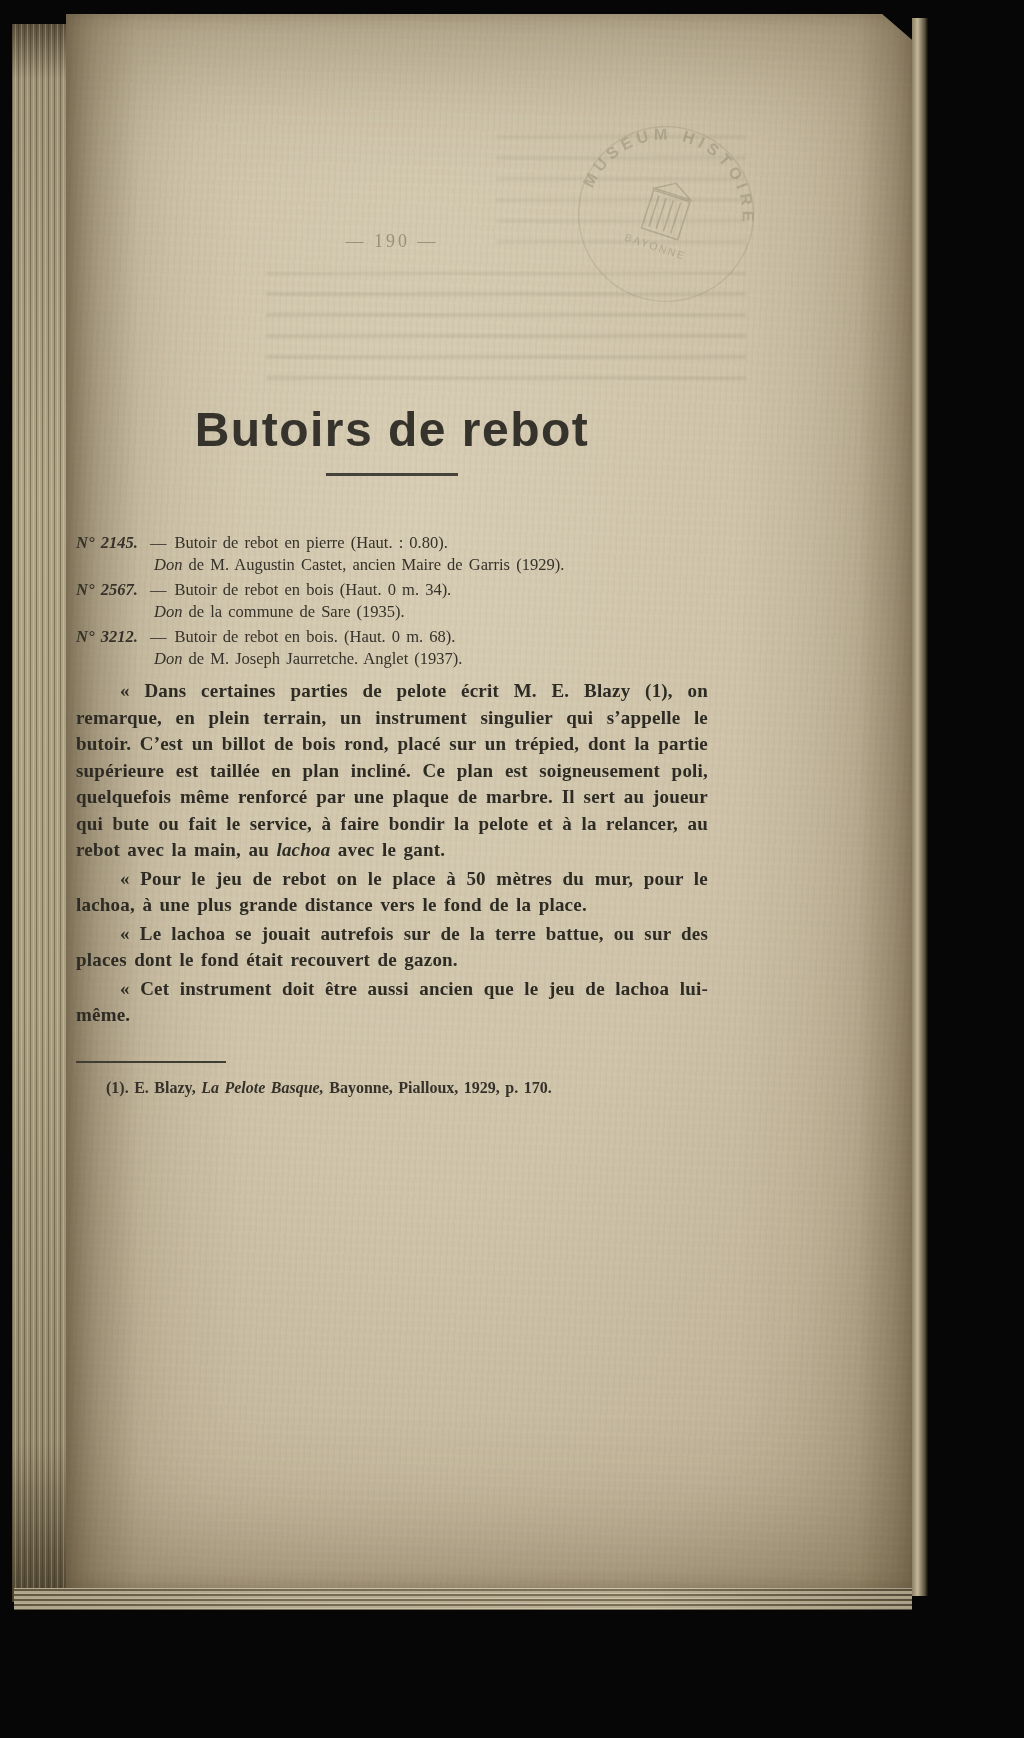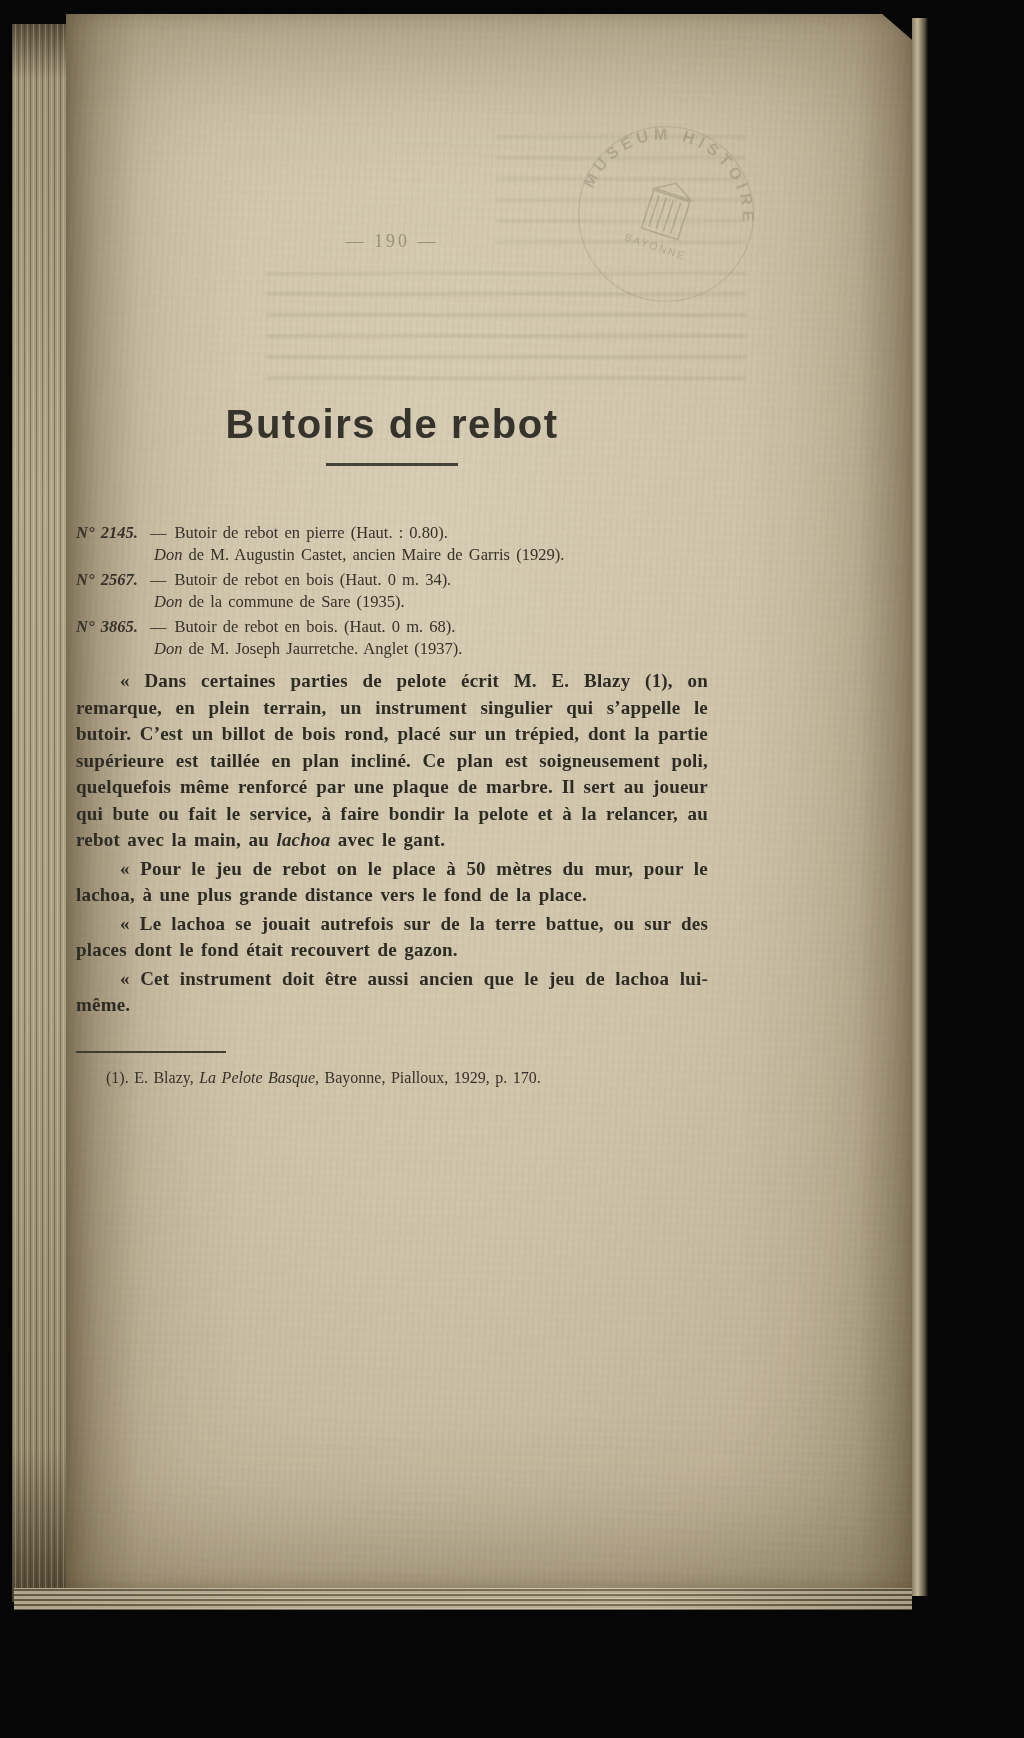--- a/index.html
+++ b/index.html
@@ -79,21 +79,21 @@
     margin-top:17px;
   }
   .pagenum {
     margin-top:200px; text-align:center;
     color:rgba(72,66,48,0.42); font-size:18px; letter-spacing:3px;
     filter:blur(0.4px);
   }
   .title {
     margin-top:150px; text-align:center;
     font-family:"Liberation Sans", sans-serif; font-weight:bold;
-    font-size:40px; letter-spacing:1.5px; color:#35332c;
+    font-size:48px; letter-spacing:1.5px; color:#35332c;
   }
   .title-rule {
     width:132px; height:3px; background:#45423a; margin:16px auto 0 auto;
   }
 
   .catalog { margin-top:56px; font-size:16.5px; line-height:22px; color:#363129; word-spacing:2px; }
   .cat-l1 .cat-no { font-weight:bold; display:inline-block; min-width:70px;font-style:italic; }
   .cat-l1 .cat-dash { margin:0 8px 0 4px; }
   .cat-l2 { margin-left:78px; margin-bottom:3px; }
 
@@ -103,21 +103,21 @@
   .bodytext p {
     margin:0; text-indent:44px; text-align:justify;
     font-size:19px; line-height:26.5px; font-weight:bold;
     color:#2d2b24; letter-spacing:0.2px; word-spacing:2.5px;
   }
   .bodytext p + p { margin-top:2px; }
 
   .fn-rule { margin-top:32px; width:150px; height:2px; background:#403d33; }
   .footnote {
     margin-top:14px; font-size:16px; line-height:21px;
-    text-indent:30px; color:#363129; word-spacing:1.5px;
+    text-indent:30px; color:#363129; word-spacing:1.5px;font-weight:bold;
   }
 </style>
 </head>
 <body>
 
 <div class="edge-left"></div>
 <div class="edge-bottom"></div>
 <div class="edge-right"></div>
 
 <div class="page">
@@ -162,21 +162,21 @@
 
       <div>
         <div class="cat-l1">
           <span class="cat-no">N° 2567.</span><span class="cat-dash">—</span><span>Butoir de rebot en bois (Haut. 0 m. 34).</span>
         </div>
         <div class="cat-l2"><span class="it">Don</span><span> de la commune de Sare (1935).</span></div>
       </div>
 
       <div>
         <div class="cat-l1">
-          <span class="cat-no">N° 3865.</span><span class="cat-dash">—</span><span>Butoir de rebot en bois. (Haut. 0 m. 68).</span>
+          <span class="cat-no">N° 3212.</span><span class="cat-dash">—</span><span>Butoir de rebot en bois. (Haut. 0 m. 68).</span>
         </div>
         <div class="cat-l2"><span class="it">Don</span><span> de M. Joseph Jaurretche. Anglet (1937).</span></div>
       </div>
 
     </div>
 
     <div class="bodytext">
       <p><span>« Dans certaines parties de pelote écrit M. E. Blazy (1), on remarque, en plein terrain, un instrument singulier qui s’appelle le butoir. C’est un billot de bois rond, placé sur un trépied, dont la partie supérieure est taillée en plan incliné. Ce plan est soigneusement poli, quelquefois même renforcé par une plaque de marbre. Il sert au joueur qui bute ou fait le service, à faire bondir la pelote et à la relancer, au rebot avec la main, au </span><span class="it">lachoa</span><span> avec le gant.</span></p>
       <p><span>« Pour le jeu de rebot on le place à 50 mètres du mur, pour le lachoa, à une plus grande distance vers le fond de la place.</span></p>
       <p><span>« Le lachoa se jouait autrefois sur de la terre battue, ou sur des places dont le fond était recouvert de gazon.</span></p>

